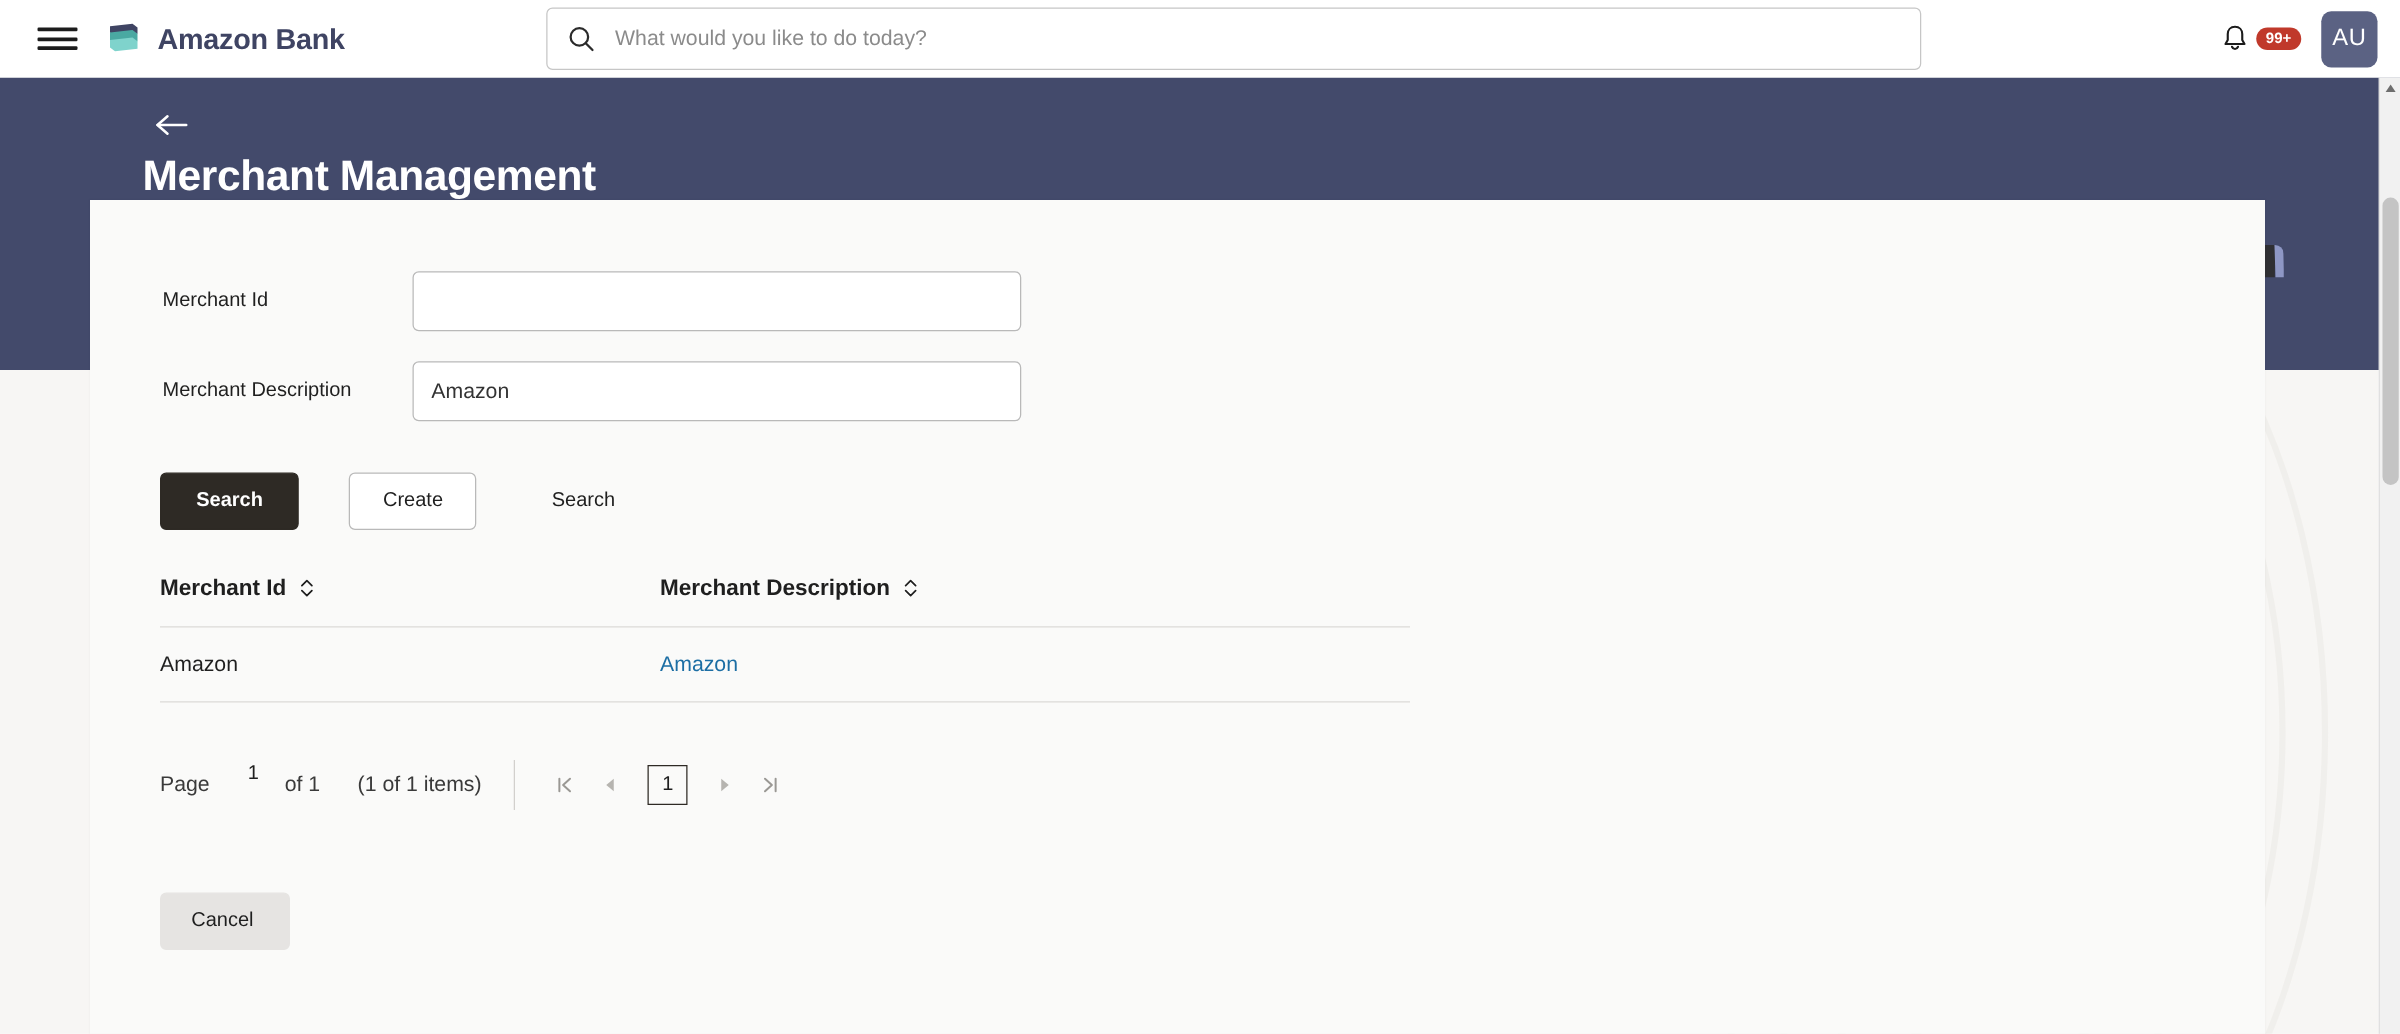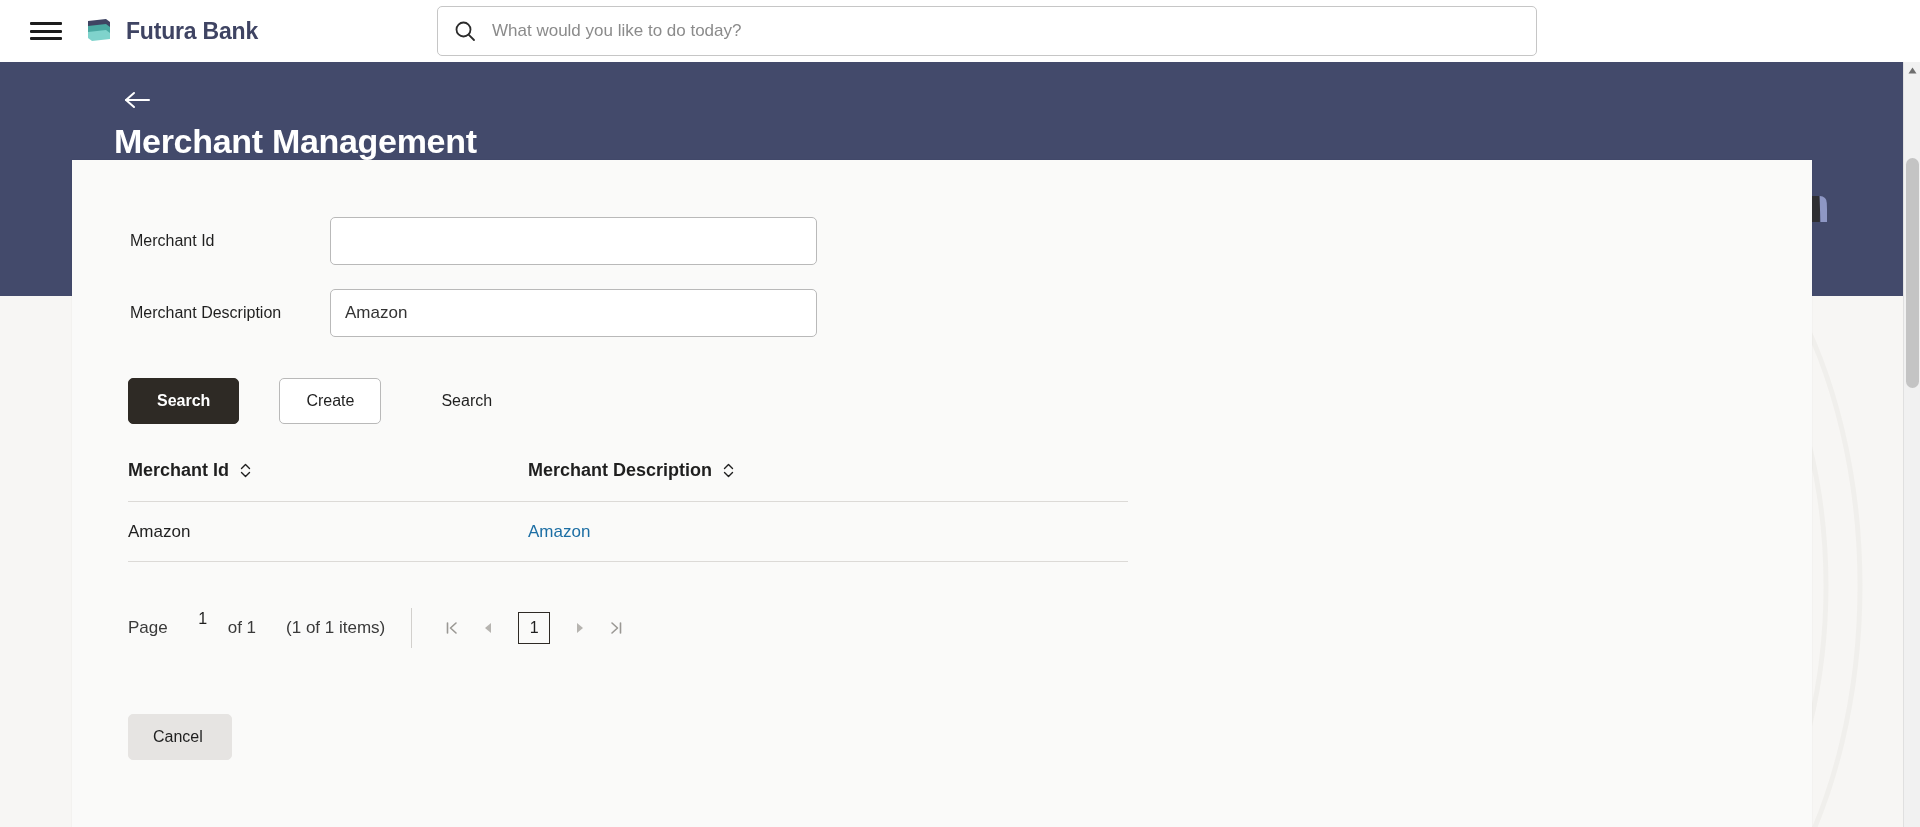--- a/index.html
+++ b/index.html
@@ -263,33 +263,43 @@
     <span></span>
     <span></span>
   </div>
 
   <div class="brand">
     <svg class="brand-logo" viewBox="0 0 30 30">
       <path d="M4 5 L22 3 L26 6 L26 11 L8 13 L4 10 Z" fill="#3f4463"></path>
       <path d="M4 10 L22 8 L26 11 L26 17 L8 19 L4 16 Z" fill="#4aa9a2"></path>
       <path d="M4 16 L22 14 L26 17 L26 23 L8 25 L4 22 Z" fill="#7fd3cc"></path>
     </svg>
-    <div class="brand-name">Futura Bank</div>
+    <div class="brand-name">Amazon Bank</div>
   </div>
 
   <div class="searchwrap">
     <div class="searchbox">
       <svg width="22" height="22" viewBox="0 0 22 22">
         <circle cx="9.5" cy="9.5" r="7" fill="none" stroke="#2b2b2b" stroke-width="1.8"></circle>
         <line x1="14.6" y1="14.6" x2="20" y2="20" stroke="#2b2b2b" stroke-width="1.8" stroke-linecap="round"></line>
       </svg>
       <input class="search-input" type="text" placeholder="What would you like to do today?" style="">
     </div>
   </div>
 
+  <div class="nav-right">
+    <div class="bell-group">
+      <svg width="26" height="26" viewBox="0 0 26 26">
+        <path d="M13 3.4 C9.4 3.4 7.2 6 7.2 9.2 L7.2 14 L5.4 17.2 L20.6 17.2 L18.8 14 L18.8 9.2 C18.8 6 16.6 3.4 13 3.4 Z" fill="none" stroke="#1c1c1c" stroke-width="1.7" stroke-linejoin="round"></path>
+        <path d="M10.6 19.4 C11.1 20.6 11.9 21.2 13 21.2 C14.1 21.2 14.9 20.6 15.4 19.4" fill="none" stroke="#1c1c1c" stroke-width="1.7" stroke-linecap="round"></path>
+      </svg>
+      <span class="badge">99+</span>
+    </div>
+    <div class="avatar">AU</div>
+  </div>
 </div>
 
 <div class="hero">
 
   <svg class="back-arrow" viewBox="0 0 34 28">
     <line x1="4" y1="14" x2="27" y2="14" stroke="#ffffff" stroke-width="2" stroke-linecap="round"></line>
     <polyline points="12,7 4,14 12,21" fill="none" stroke="#ffffff" stroke-width="2" stroke-linecap="round" stroke-linejoin="round"></polyline>
   </svg>
 
   <div class="page-title">Merchant Management</div>

